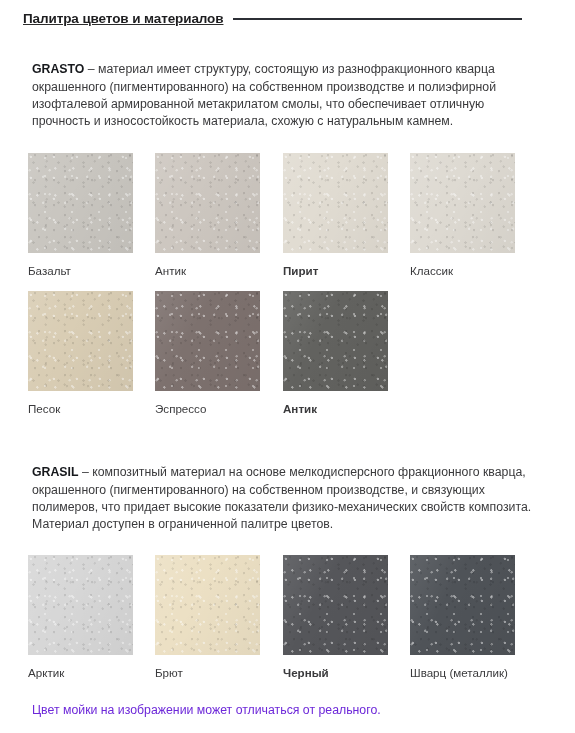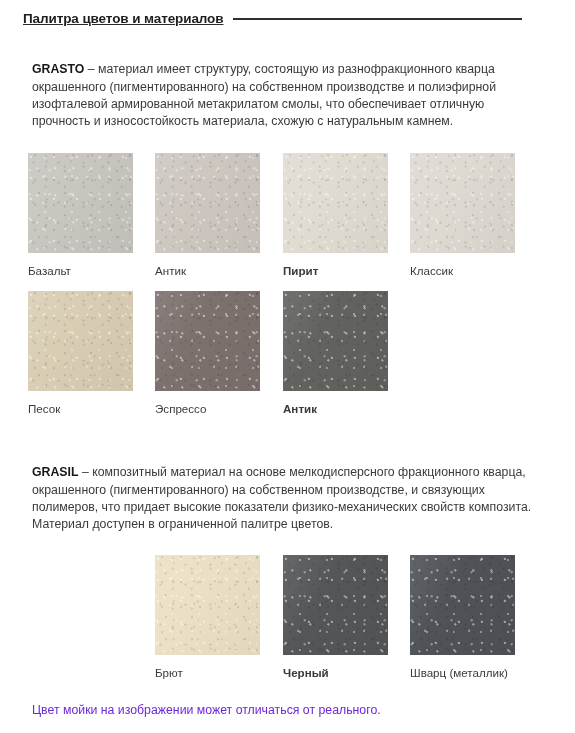--- a/index.html
+++ b/index.html
@@ -191,20 +191,24 @@
       <div class="swatch-chip" style="background-color: rgb(98, 98, 95);"></div>
       <div class="swatch-label">Антик</div>
     </div>
   </div>
 
   <p class="body-text" id="para-grasil">
     <b>GRASIL</b><span> – </span><span>композитный материал на основе мелкодисперсного фракционного кварца, окрашенного (пигментированного) на собственном производстве, и связующих полимеров, что придает высокие показатели физико-механических свойств композита. Материал доступен в ограниченной палитре цветов.</span>
   </p>
 
   <div class="swatch-row" id="row-grasil-1">
+    <div class="swatch-cell col0">
+      <div class="swatch-chip" style="background-color: rgb(215, 215, 215);"></div>
+      <div class="swatch-label">Арктик</div>
+    </div>
     <div class="swatch-cell col1">
       <div class="swatch-chip" style="background-color: rgb(236, 224, 196);"></div>
       <div class="swatch-label">Брют</div>
     </div>
     <div class="swatch-cell col2">
       <div class="swatch-chip" style="background-color: rgb(85, 86, 90);"></div>
       <div class="swatch-label">Черный</div>
     </div>
     <div class="swatch-cell col3">
       <div class="swatch-chip" style="background-color: rgb(79, 83, 88);"></div>

